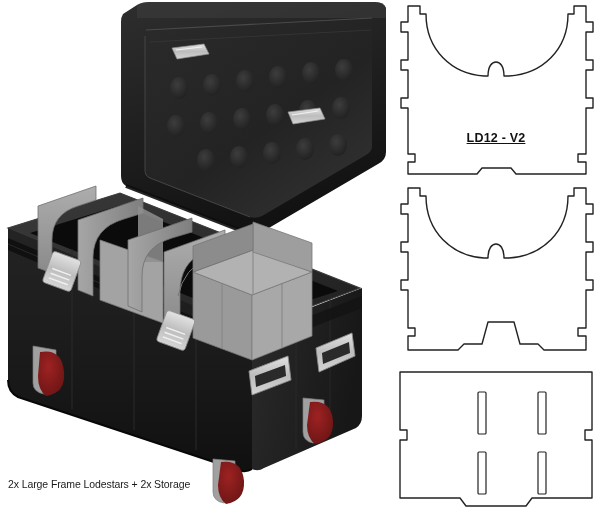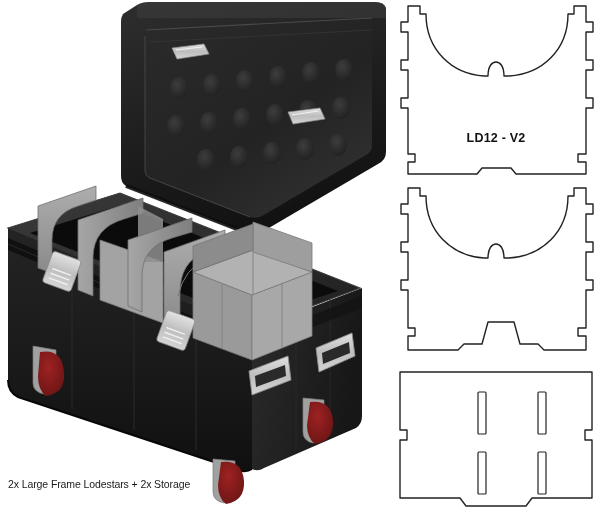--- a/index.html
+++ b/index.html
@@ -35,21 +35,21 @@
   .panel-label{
     position:absolute;
     font-weight:bold;color:#111;
     text-align:center;
     letter-spacing:0.2px;
     white-space:nowrap;
   }
   #panel-ld12{top:2px;height:182px;}
   #panel-ld34{top:182px;height:180px;}
   #panel-sd13{top:366px;height:147px;}
-  #label-ld12{left:0;width:208px;top:129px;font-size:12.5px;}
+  #label-ld12{left:0;width:208px;top:129px;font-size:12.5px;text-decoration:underline;}
   #label-ld34{left:0;width:208px;top:300px;font-size:12.5px;}
 </style>
 </head>
 <body>
 
 <div class="stage">
 
   <div class="case-illustration">
     <svg class="case-svg" viewBox="0 0 392 513" xmlns="http://www.w3.org/2000/svg">
       <defs>

